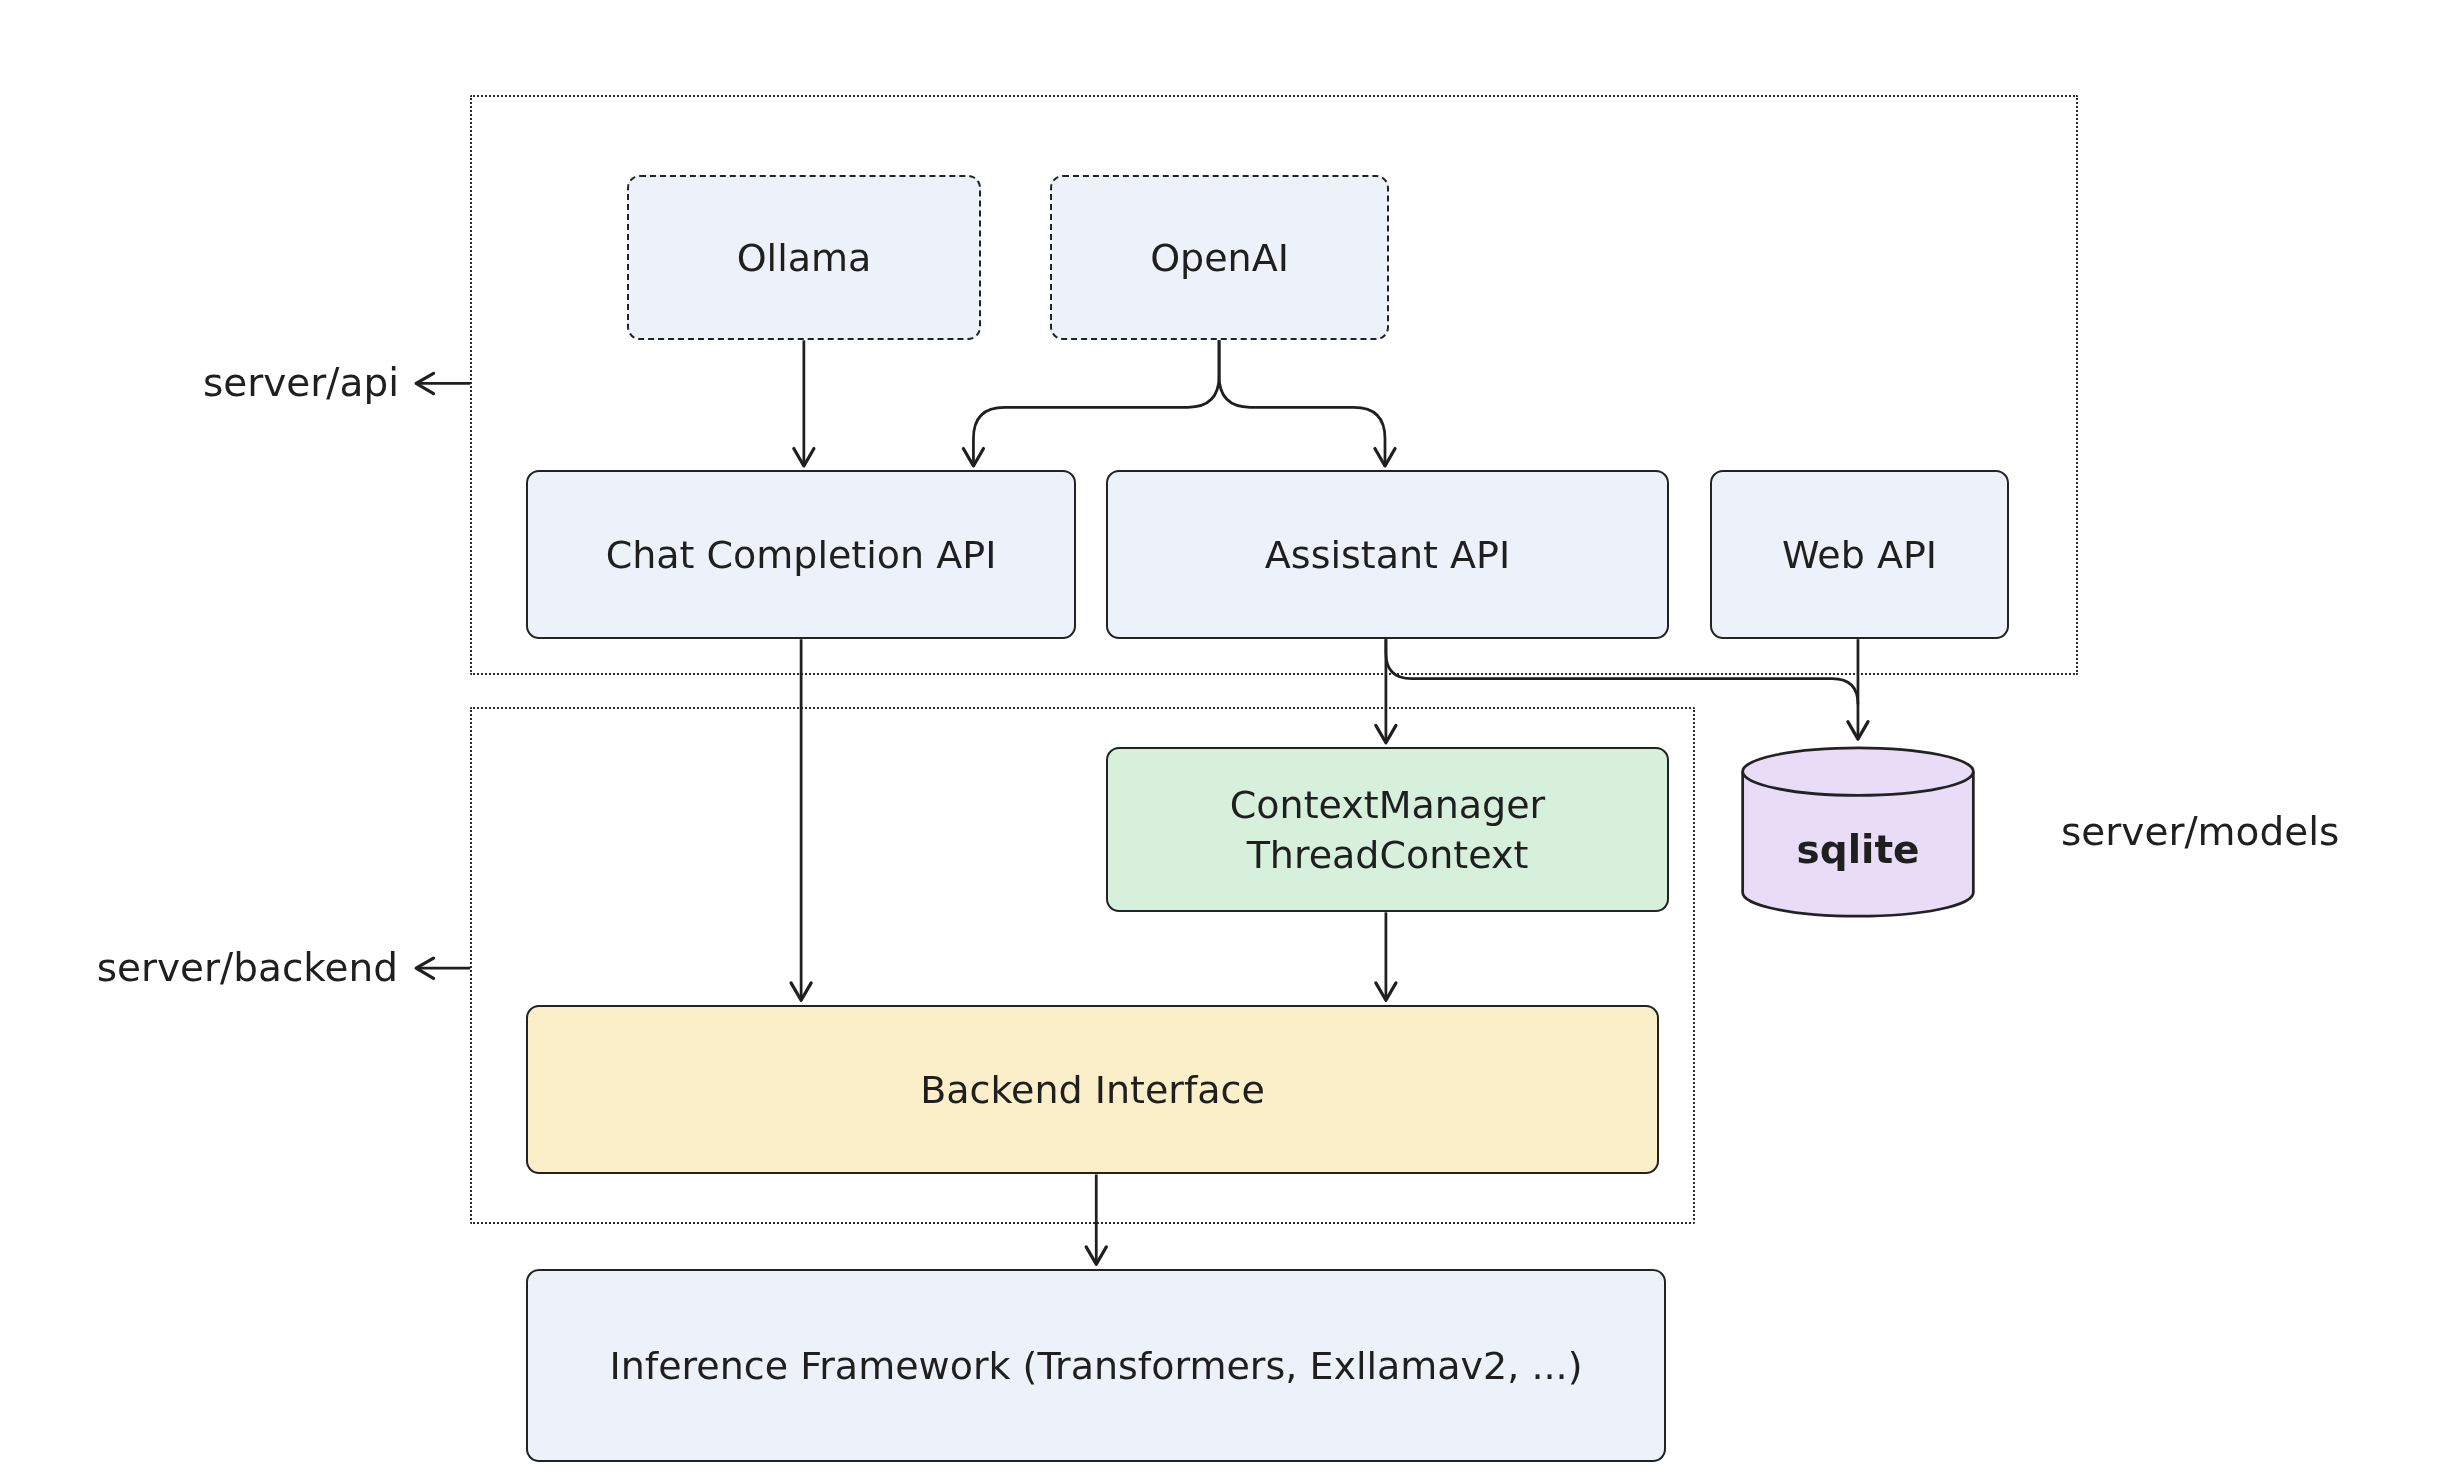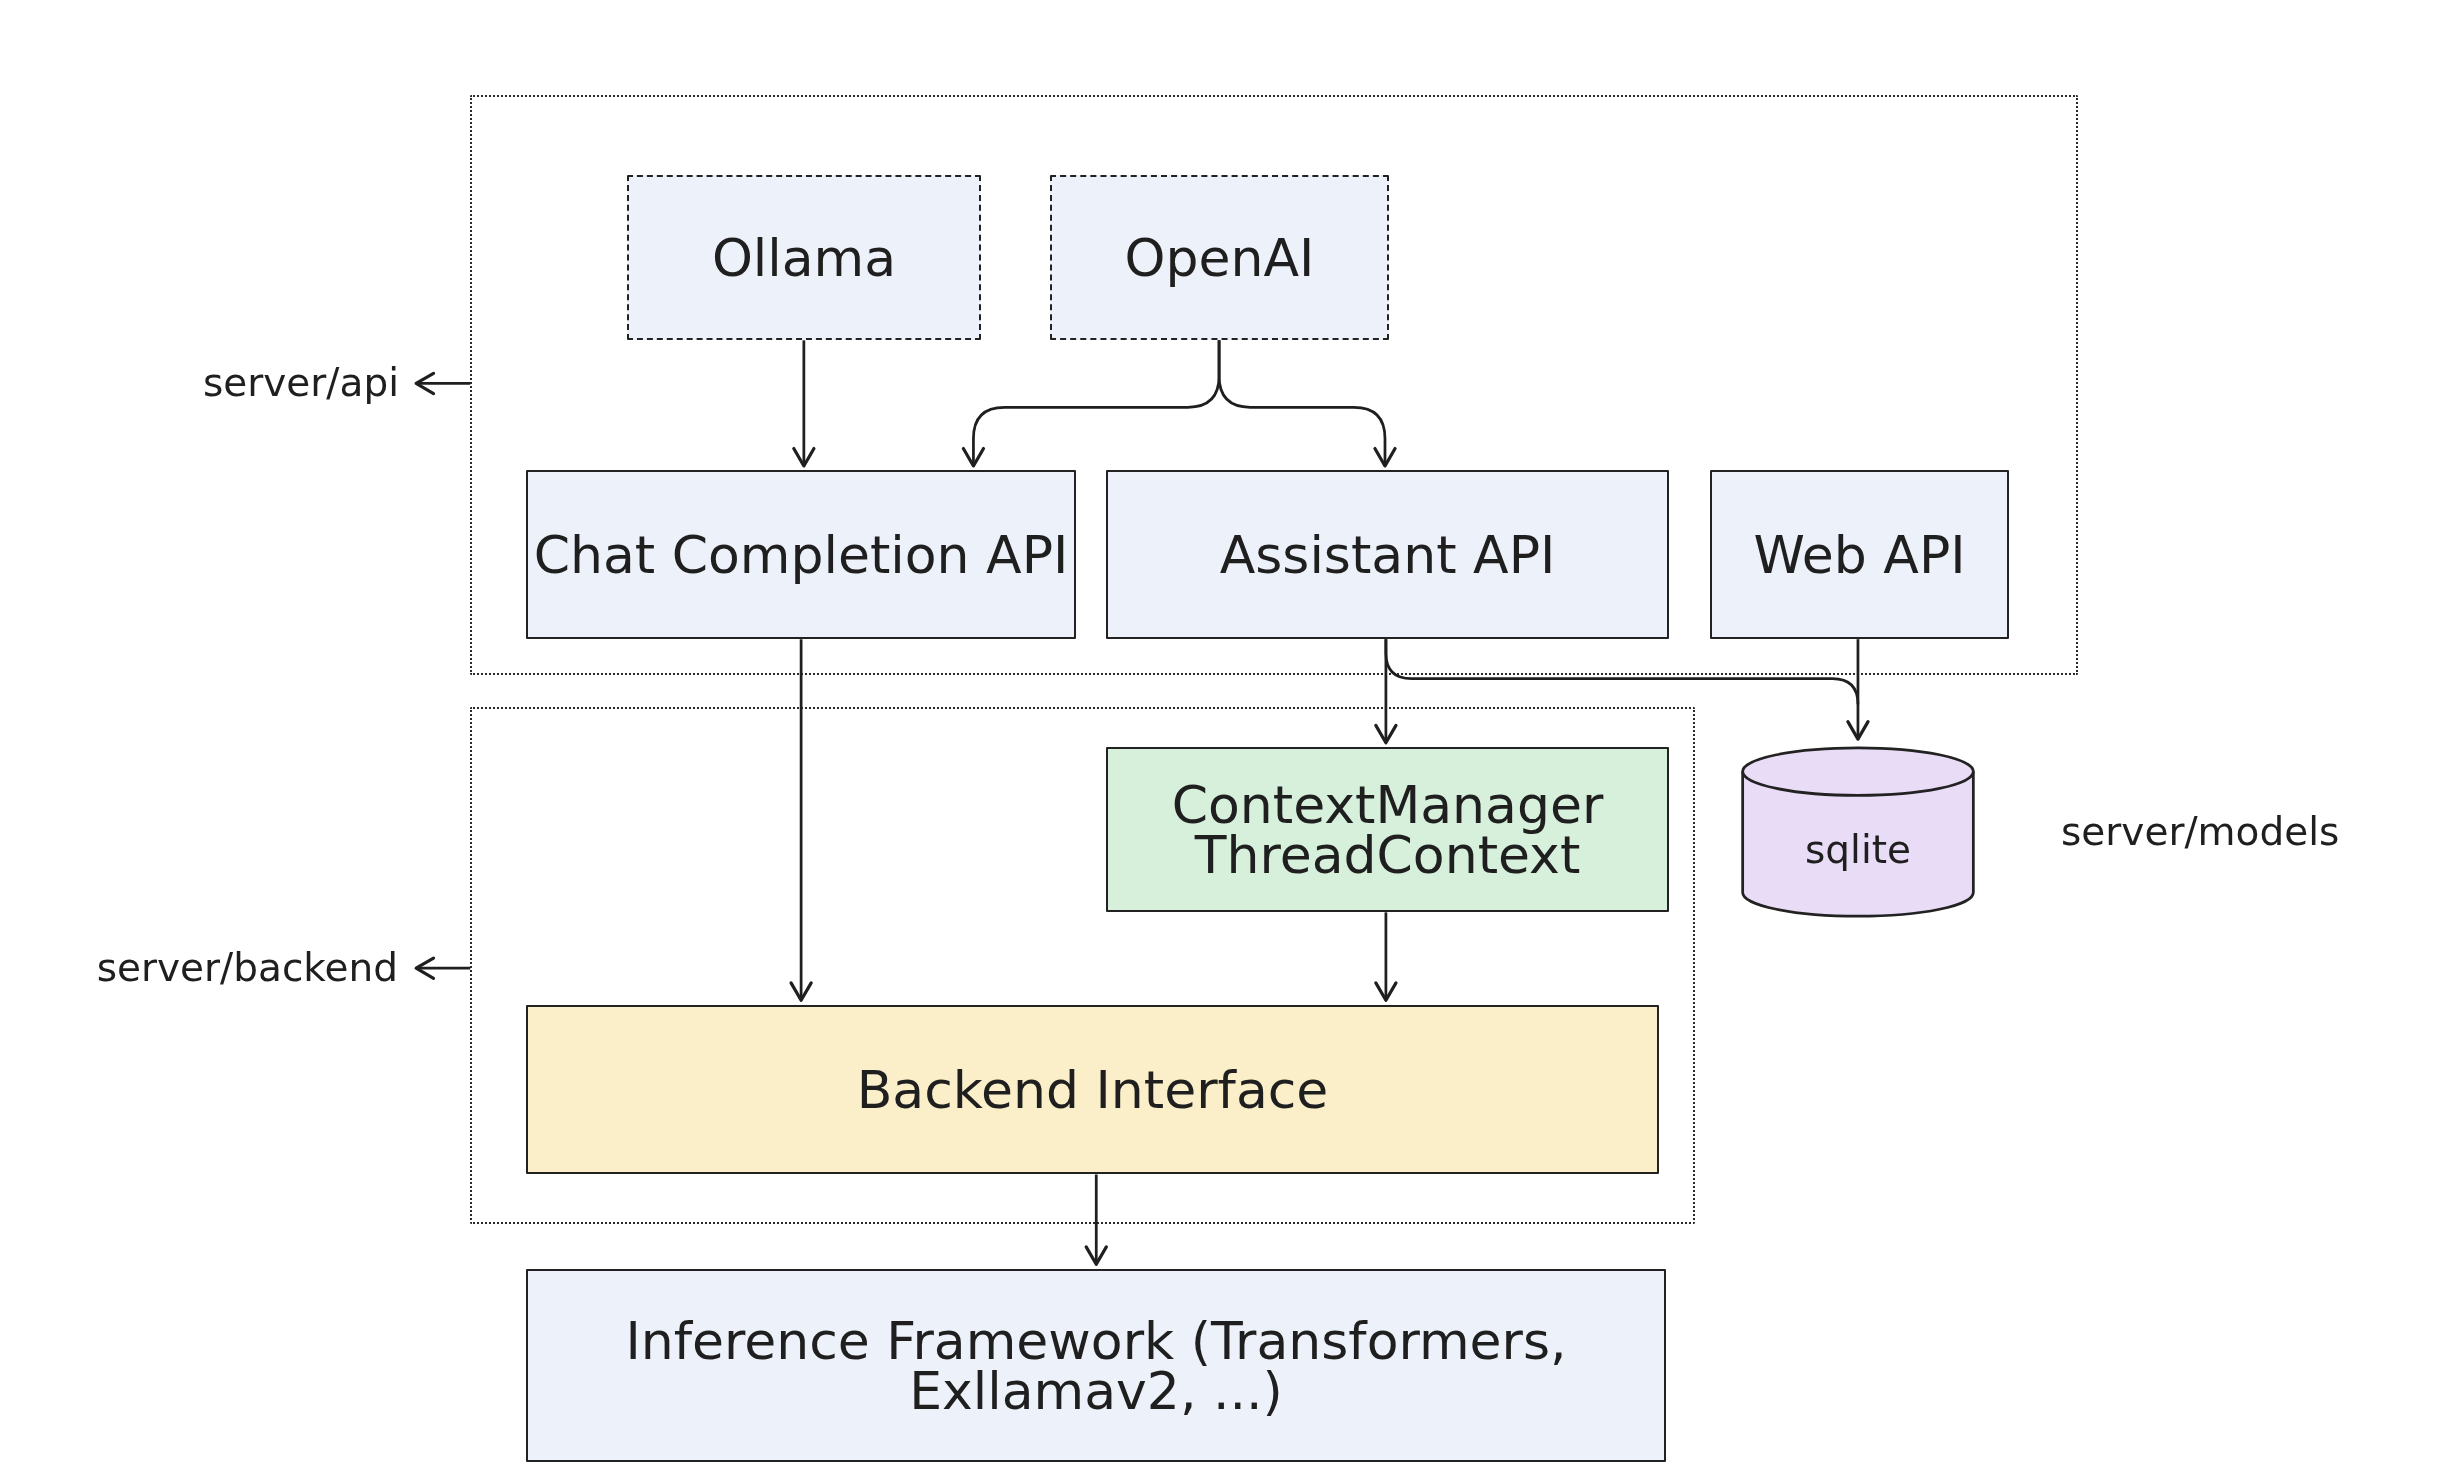--- a/index.html
+++ b/index.html
@@ -30,42 +30,43 @@
     z-index: 0;
     background: transparent;
   }
   .node {
     position: absolute;
     display: flex;
     flex-direction: column;
     align-items: center;
     justify-content: center;
     text-align: center;
-    font-size: 52px;
+    font-size: 38px;
     line-height: 50px;
     border: 2.8px solid #222222;
-    border-radius: 1px;
+    border-radius: 13px;
     z-index: 2;
     box-sizing: border-box;
   }
   .node.dashed { border-style: dashed; }
   .fill-blue   { background: #edf2fa; }
   .fill-green  { background: #d6f0dc; align-items: center; }
   .fill-yellow { background: #faefc9; }
   .side-label {
     position: absolute;
     font-size: 39px;
     line-height: 46px;
     z-index: 2;
     white-space: nowrap;
   }
   .side-label.right-align { text-align: right; }
   .cylinder {
     position: absolute;
     z-index: 2;
+    font-weight: bold;
   }
   .cylinder .cyl-label {
     position: absolute;
     left: 0;
     top: 83px;
     width: 100%;
     text-align: center;
     font-size: 39px;
     z-index: 3;
   }

